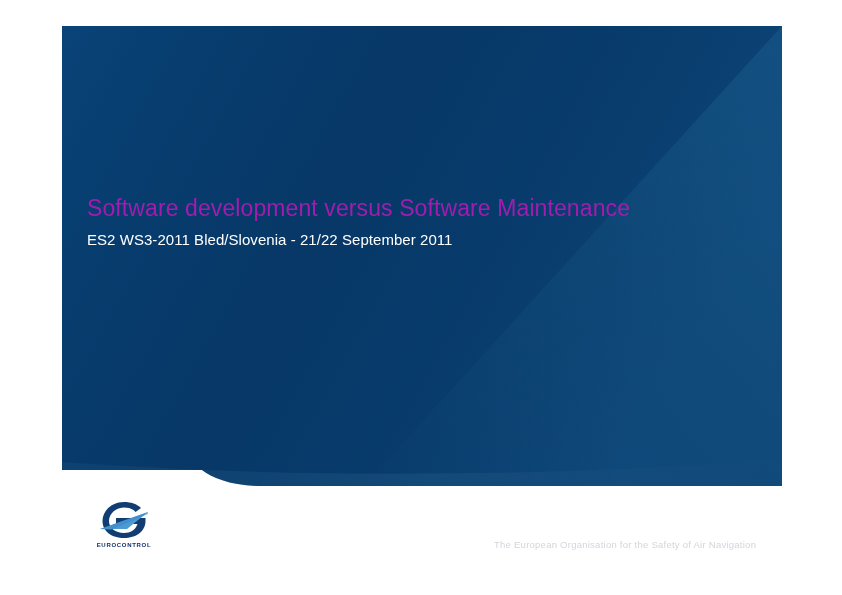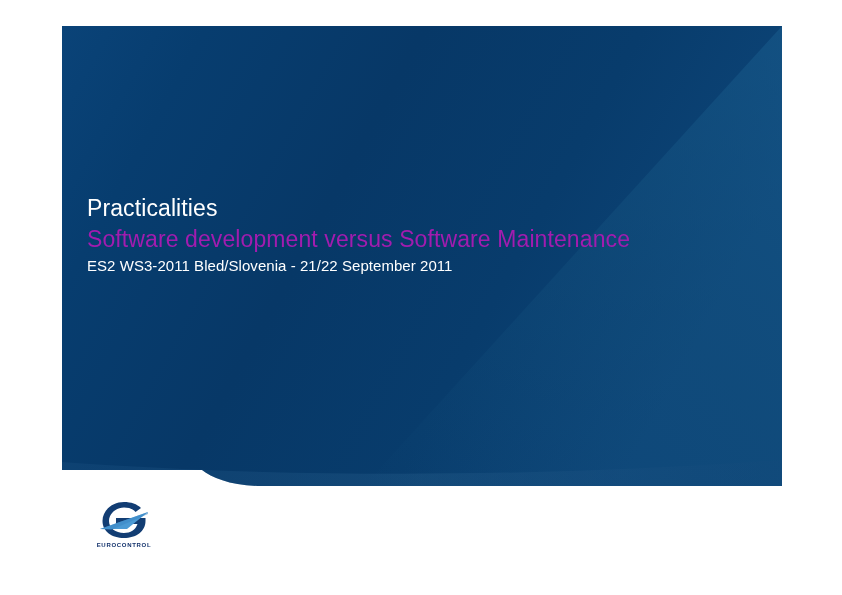--- a/index.html
+++ b/index.html
@@ -47,21 +47,21 @@
     white-space:nowrap;
   }
   .subtitle-line {
     font-size:15px;
     font-weight:400;
     color:#ffffff;
     line-height:21.5px;
     letter-spacing:0.05px;
     white-space:nowrap;
   }
-  .subtitle-line.first { }
+  .subtitle-line.first { margin-top:5px; }
 
   
   .footer {
     position:absolute;
     left:0; top:495px;
     width:842px; height:100px;
   }
   .logo {
     position:absolute;
     left:88px; top:5px;
@@ -130,21 +130,20 @@
         <polygon points="720,0 720,462 300,462" fill="url(#gradStreak)"></polygon>
       </g>
 
       <g clip-path="url(#panelClip)">
         <path d="M0,436 C220,452 470,452 720,434 L720,462 L0,462 Z" fill="url(#gradBottomBand)"></path>
       </g>
     </svg>
   </div>
 
   <div class="title-block">
-    <div class="title-line1">Practicalities</div>
     <div class="title-line2">Software development versus Software Maintenance</div>
     <div class="subtitle-line first">ES2 WS3-2011 Bled/Slovenia - 21/22 September 2011</div>
   </div>
 
   <div class="footer">
 
     <div class="logo">
       <svg class="logo-mark" viewBox="0 0 112 80">
 
         <path d="M56,4
@@ -158,15 +157,16 @@
                  C66,15 74,18 79,24
                  L90,16
                  C82,8 70,4 56,4 Z" fill="#123d73"></path>
 
         <path d="M8,58 L104,24 L62,58 Z" fill="#4b9ad4"></path>
         <path d="M8,58 L104,24 L104,28 L30,60 Z" fill="#3d86c2" opacity="0.55"></path>
       </svg>
       <span class="logo-word">EUROCONTROL</span>
     </div>
 
+    <div class="tagline">The European Organisation for the Safety of Air Navigation</div>
   </div>
 
 </div>
 
 </body></html>

